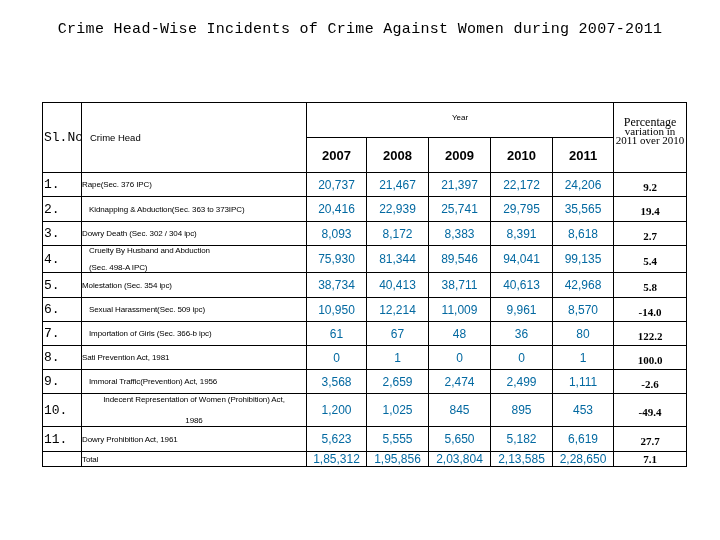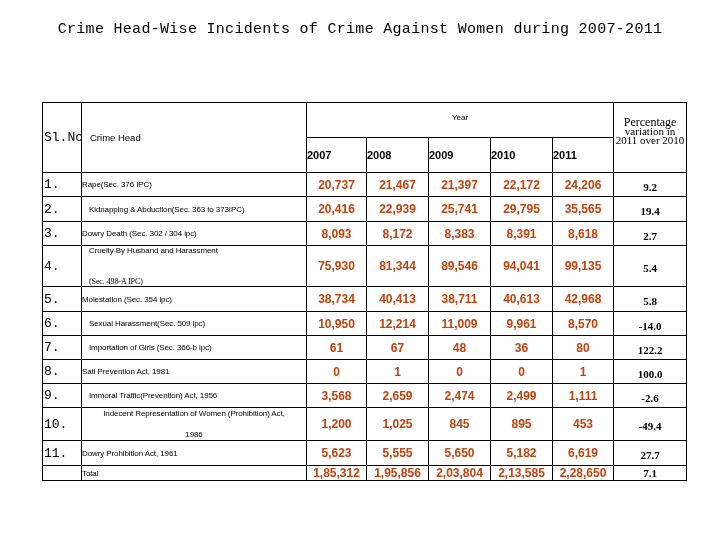--- a/index.html
+++ b/index.html
@@ -48,24 +48,24 @@
     }
     .crime {
       font-family: "Liberation Sans", "DejaVu Sans", sans-serif;
       font-size: 8px;
       text-align: left;
       letter-spacing: -0.1px;
     }
     .crime.indent span.lbl { padding-left: 7px; }
     .num {
       font-family: "Liberation Sans", "DejaVu Sans", sans-serif;
-      font-weight: bold;
+      font-weight: normal;
       font-size: 12px;
       text-align: center;
-      color: #c2410c;
+      color: #0369a1;
     }
     .pct {
       font-family: "Liberation Serif", "DejaVu Serif", serif;
       font-weight: bold;
       font-size: 11px;
       text-align: center;
       padding-top: 4px !important;
     }
     .hdr-crime {
       font-family: "Liberation Sans", "DejaVu Sans", sans-serif;
@@ -76,22 +76,22 @@
     .hdr-year {
       font-family: "Liberation Sans", "DejaVu Sans", sans-serif;
       font-size: 8px;
       text-align: center;
       vertical-align: top !important;
       padding-top: 10px !important;
     }
     .hdr-yr {
       font-family: "Liberation Sans", "DejaVu Sans", sans-serif;
       font-weight: bold;
-      font-size: 11px;
-      text-align: left;
+      font-size: 13px;
+      text-align: center;
     }
     .hdr-pct {
       font-family: "Liberation Serif", "DejaVu Serif", serif;
       font-size: 11px;
       line-height: 9px;
       text-align: center;
       vertical-align: top !important;
       padding-top: 15px !important;
       white-space: normal !important;
     }
@@ -165,22 +165,22 @@
     <td class="num">8,172</td>
     <td class="num">8,383</td>
     <td class="num">8,391</td>
     <td class="num">8,618</td>
     <td class="pct">2.7</td>
   </tr>
 
   <tr style="height:26px">
     <td class="slno">4.</td>
     <td class="crime" style="line-height:9px;">
-      <div style="padding-left:7px;">Cruelty By Husband and Harassment</div>
-      <div style="padding-left:7px;margin-top:22px;font-family:Liberation Serif, serif;">(Sec. 498-A IPC)</div>
+      <div style="padding-left:7px;">Cruelty By Husband and Abduction</div>
+      <div style="padding-left:7px;margin-top:8px;">(Sec. 498-A IPC)</div>
     </td>
     <td class="num">75,930</td>
     <td class="num">81,344</td>
     <td class="num">89,546</td>
     <td class="num">94,041</td>
     <td class="num">99,135</td>
     <td class="pct">5.4</td>
   </tr>
 
   <tr style="height:25px">

